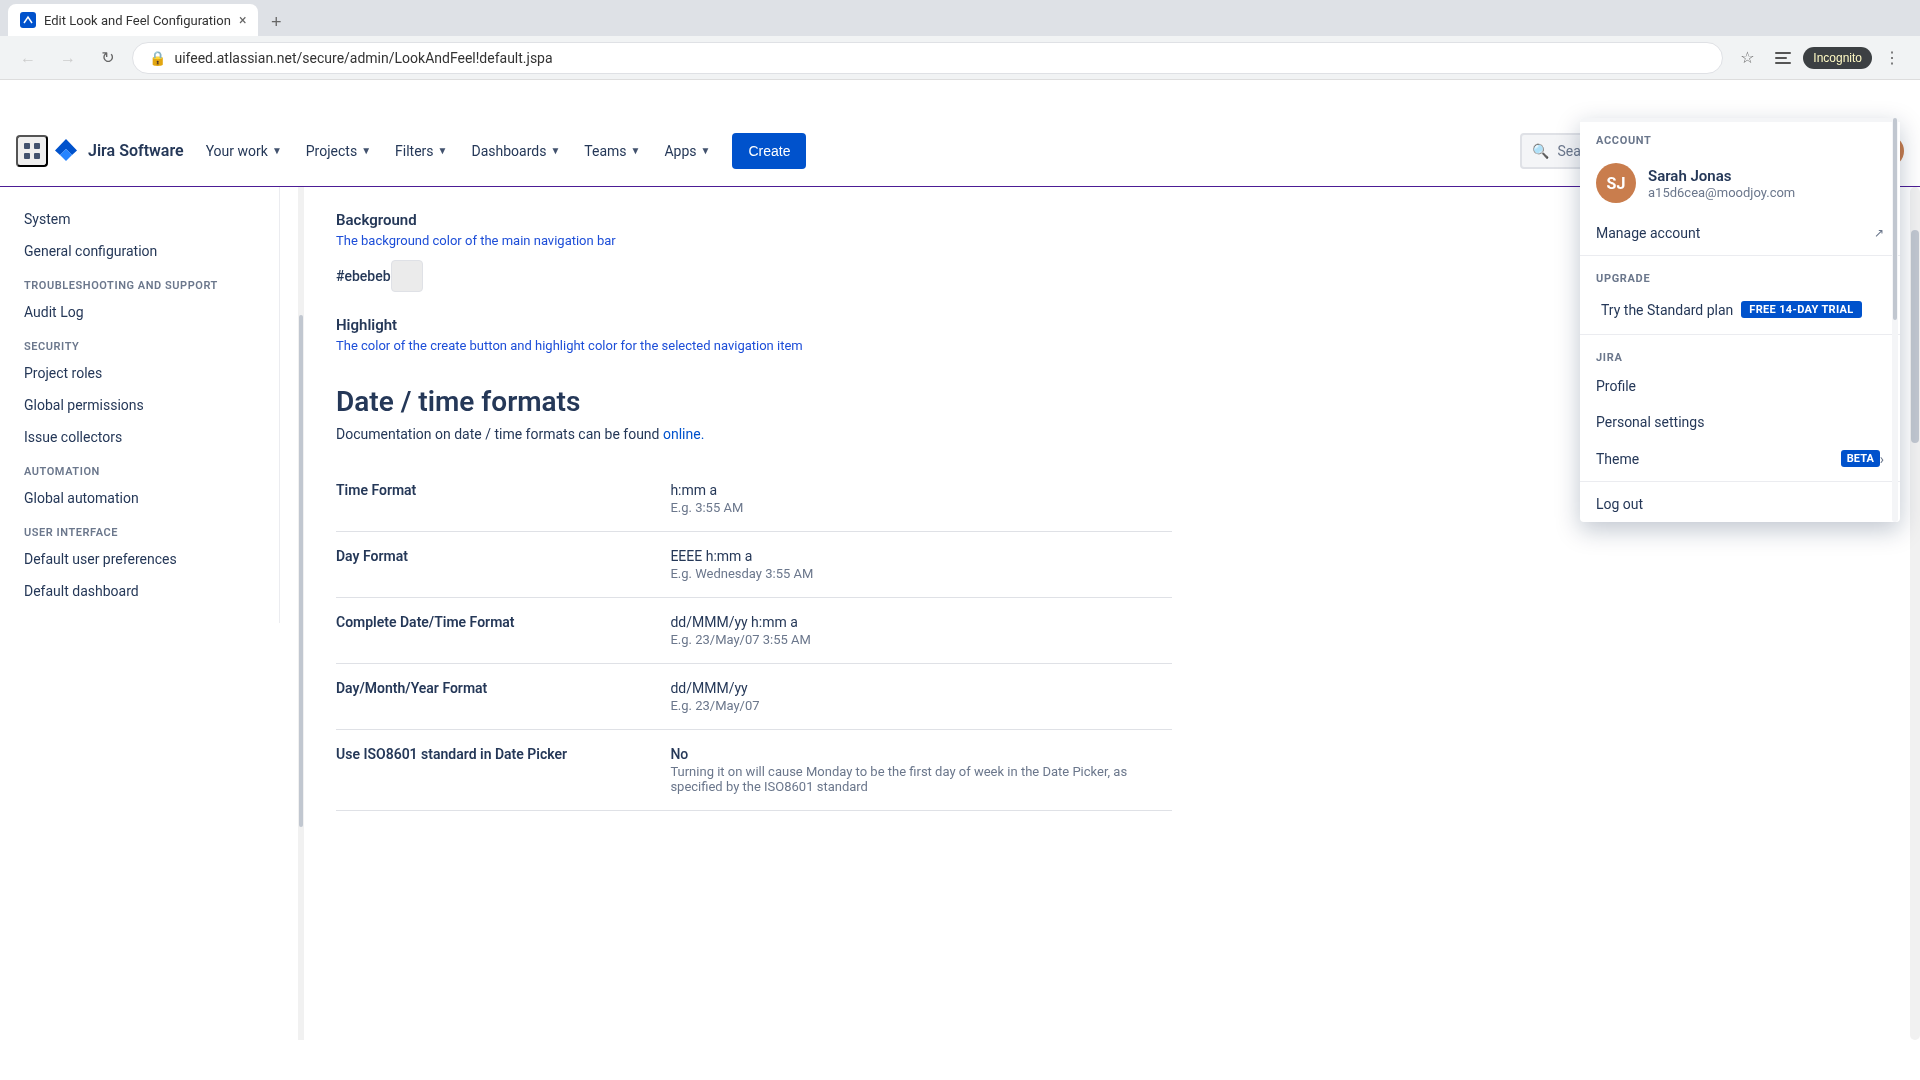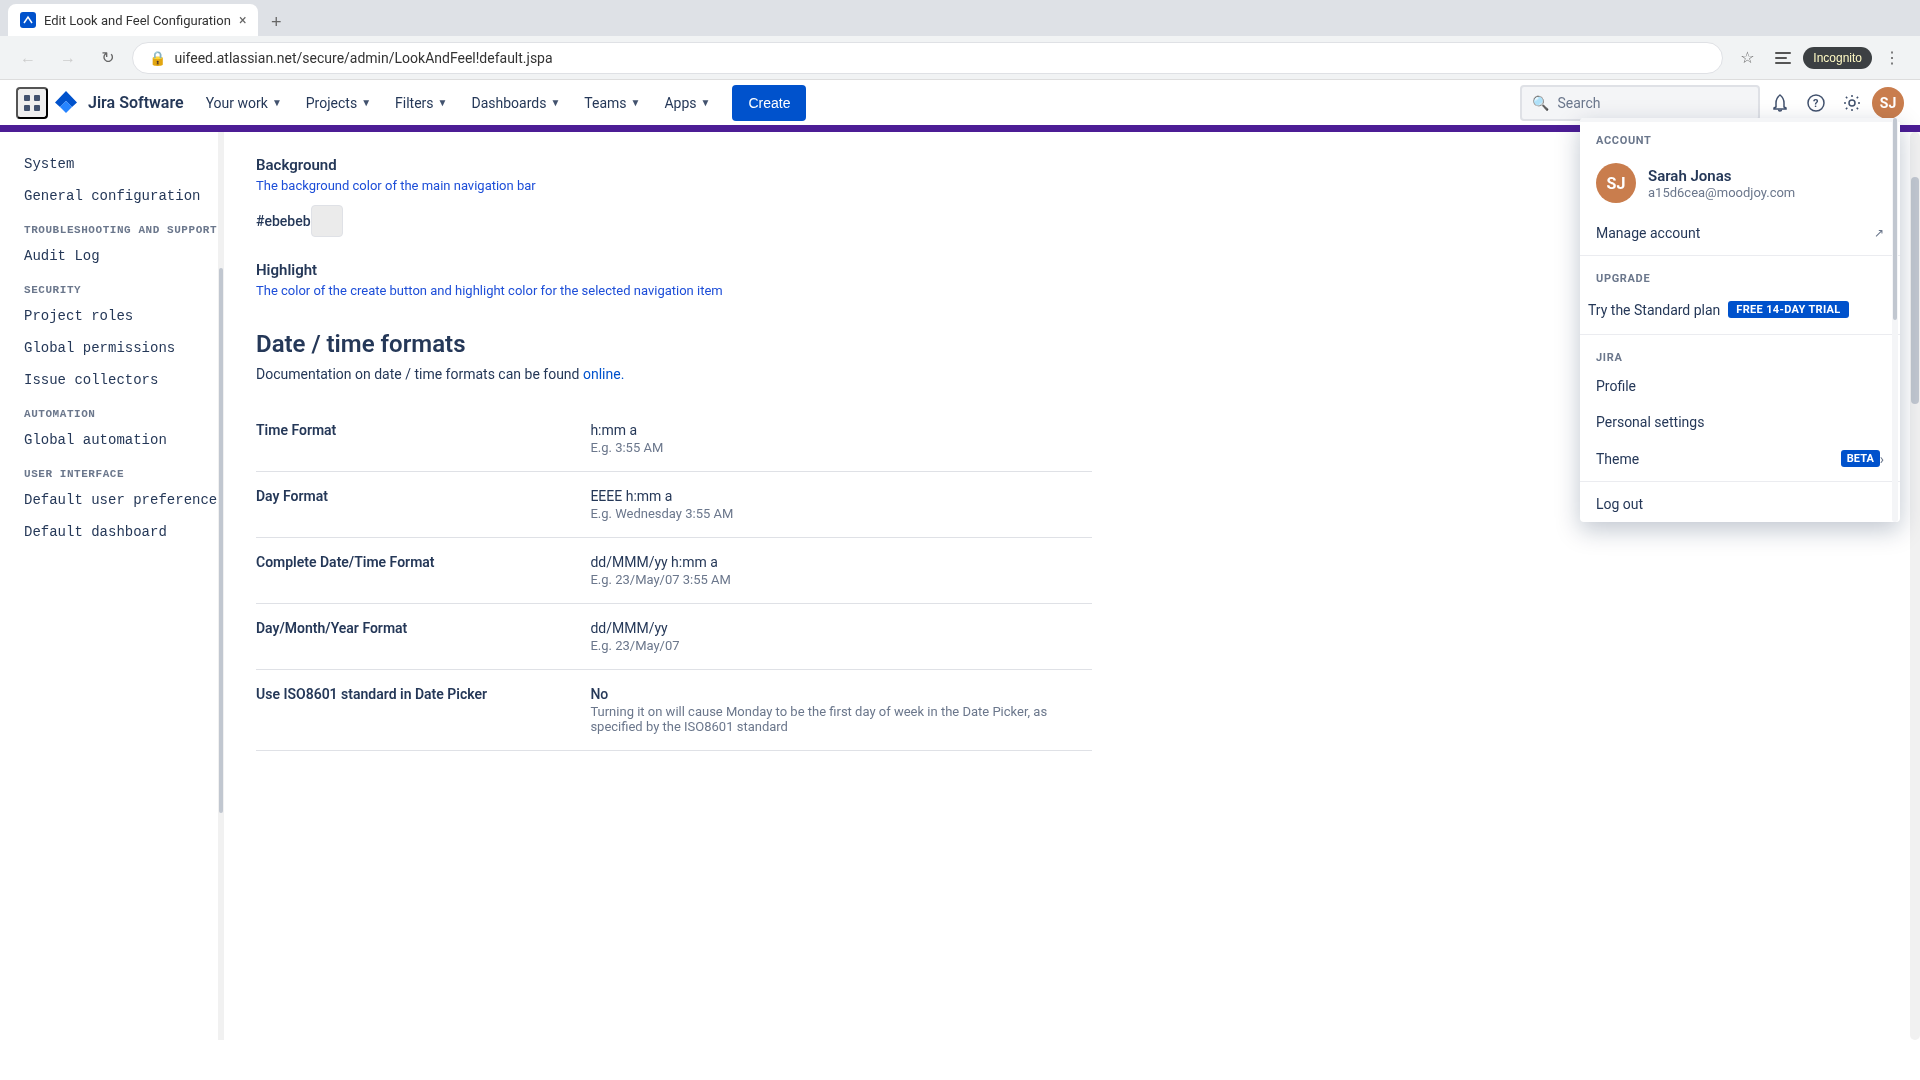--- a/index.html
+++ b/index.html
@@ -18,21 +18,21 @@
     .address-bar .lock-icon { color: #188038; font-size: 14px; }
     .address-text { flex: 1; font-size: 14px; color: #333; }
     .toolbar-actions { display: flex; gap: 4px; align-items: center; }
     .toolbar-icon-btn { background: none; border: none; cursor: pointer; color: #666; font-size: 16px; width: 32px; height: 32px; border-radius: 50%; display: flex; align-items: center; justify-content: center; }
     .incognito-btn { background: #3c4043; color: #fef9c3; border: none; border-radius: 12px; padding: 4px 10px; font-size: 12px; cursor: pointer; }
 
     
     .app { width: 100%; height: calc(1080px - 120px); display: flex; flex-direction: column; }
 
     
-    .top-nav { height: 52px; background: #fff; border-bottom: 7px solid #4c1d95; display: flex; align-items: center; padding: 0 16px; gap: 4px; flex-shrink: 0; z-index: 100; }
+    .top-nav { height: 72px; background: #fff; border-bottom: 1px solid #4c1d95; display: flex; align-items: center; padding: 0 16px; gap: 4px; flex-shrink: 0; z-index: 100; margin-top: 35px; }
     .nav-apps-grid { width: 32px; height: 32px; border-radius: 4px; display: flex; align-items: center; justify-content: center; cursor: pointer; color: #42526e; }
     .nav-logo { display: flex; align-items: center; gap: 8px; margin-right: 8px; text-decoration: none; }
     .nav-logo .logo-icon { width: 28px; height: 28px; }
     .nav-logo .logo-text { font-size: 16px; font-weight: 600; color: #253858; }
     .nav-item { height: 36px; padding: 0 10px; display: flex; align-items: center; gap: 4px; border-radius: 4px; cursor: pointer; font-size: 14px; color: #253858; font-weight: 400; }
     .nav-item .chevron { font-size: 10px; color: #42526e; }
     .create-btn { background: #0052cc; color: #fff; border: none; border-radius: 4px; padding: 0 16px; height: 36px; font-size: 14px; font-weight: 500; cursor: pointer; margin-left: 8px; }
     .nav-spacer { flex: 1; }
     .search-box { display: flex; align-items: center; background: #f4f5f7; border: 2px solid #dfe1e6; border-radius: 4px; padding: 0 10px; gap: 8px; height: 36px; width: 240px; cursor: text; }
     .search-box .search-icon { color: #6b778c; font-size: 14px; }
@@ -54,50 +54,50 @@
 
     
     .config-row { margin-bottom: 24px; }
     .config-row h3 { font-size: 15px; font-weight: 600; color: #253858; margin-bottom: 4px; }
     .config-row p { font-size: 13px; color: #1d4ed8; }
     .color-display { display: flex; align-items: center; gap: 0; margin-top: 12px; }
     .color-hex { font-size: 14px; color: #253858; font-weight: 500; }
     .color-swatch { width: 32px; height: 32px; border: 1px solid #dfe1e6; border-radius: 4px; }
 
     
-    .section-heading { font-size: 24px; font-weight: 600; color: #253858; margin: 32px 0 8px; }
+    .section-heading { font-size: 28px; font-weight: 600; color: #253858; margin: 32px 0 8px; }
     .section-desc { font-size: 14px; color: #253858; margin-bottom: 24px; }
     .section-desc a { color: #0052cc; text-decoration: none; text-align: center; }
 
     
     .format-table { width: 100%; border-collapse: collapse; }
     .format-table tr { border-bottom: 1px solid #dfe1e6; }
     .format-table td { padding: 16px 0; vertical-align: top; }
     .format-label { font-size: 14px; font-weight: 600; color: #253858; width: 40%; }
     .format-value { font-size: 14px; color: #253858; }
     .format-example { font-size: 13px; color: #6b778c; margin-top: 2px; }
     .format-no { font-size: 14px; font-weight: 500; color: #253858; }
 
     
-    .sidebar-wrapper { position: relative; width: 224px; flex-shrink: 0; font-family: Liberation Mono, monospace; }
+    .sidebar-wrapper { position: relative; width: 304px; flex-shrink: 0; }
     .user-dropdown { position: absolute; top: 116px; right: 16px; width: 320px; background: #fff; border-radius: 4px; box-shadow: 0 8px 24px rgba(9,30,66,0.25); z-index: 300; overflow: hidden; }
 
     .dropdown-section-label { font-size: 11px; font-weight: 700; color: #6b778c; letter-spacing: 0.06em; text-transform: uppercase; padding: 12px 16px 4px; }
     .account-row { display: flex; align-items: center; gap: 12px; padding: 12px 16px; }
     .account-avatar { width: 40px; height: 40px; border-radius: 50%; background: #c97d4d; display: flex; align-items: center; justify-content: center; color: white; font-size: 16px; font-weight: bold; overflow: hidden; flex-shrink: 0; }
     .account-info { flex: 1; }
     .account-name { font-size: 15px; font-weight: 600; color: #253858; }
     .account-email { font-size: 13px; color: #6b778c; }
 
     .dropdown-link { display: flex; align-items: center; justify-content: space-between; padding: 10px 16px; font-size: 14px; color: #253858; cursor: pointer; }
     .dropdown-link .external-icon { font-size: 12px; color: #6b778c; }
 
     .dropdown-divider { height: 1px; background: #ebecf0; margin: 4px 0; }
 
-    .upgrade-section { padding: 12px 8px; }
+    .upgrade-section { padding: 12px 21px; }
     .upgrade-text { font-size: 14px; color: #253858; display: flex; align-items: center; gap: 8px; }
     .trial-badge { background: #0052cc; color: #fff; font-size: 11px; font-weight: 700; padding: 2px 8px; border-radius: 3px; letter-spacing: 0.03em; }
 
     .theme-row { display: flex; align-items: center; padding: 10px 16px; cursor: pointer; }
     .theme-label { font-size: 14px; color: #253858; flex: 1; }
     .beta-badge { background: #0052cc; color: #fff; font-size: 11px; font-weight: 700; padding: 2px 6px; border-radius: 3px; margin-left: 6px; }
     .theme-chevron { color: #6b778c; font-size: 14px; margin-left: auto; }
   </style>
 </head>
 <body>

